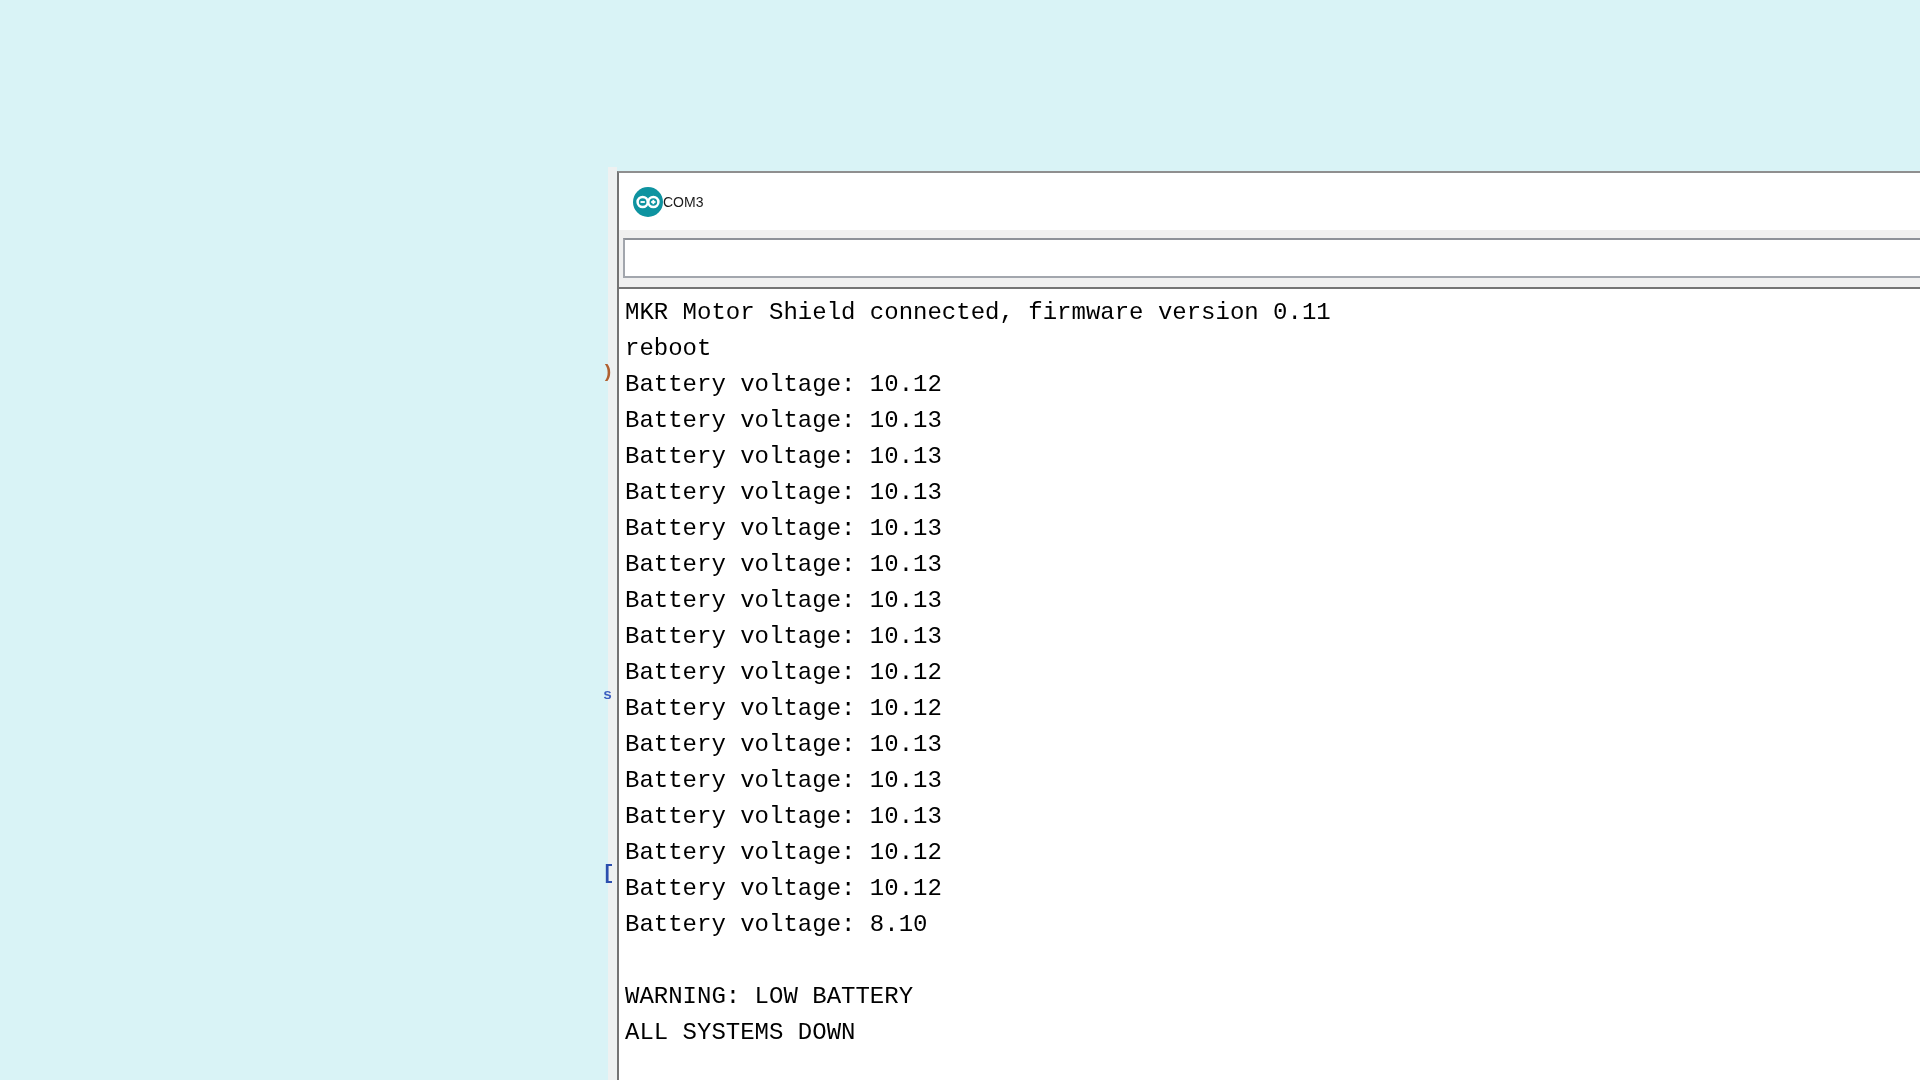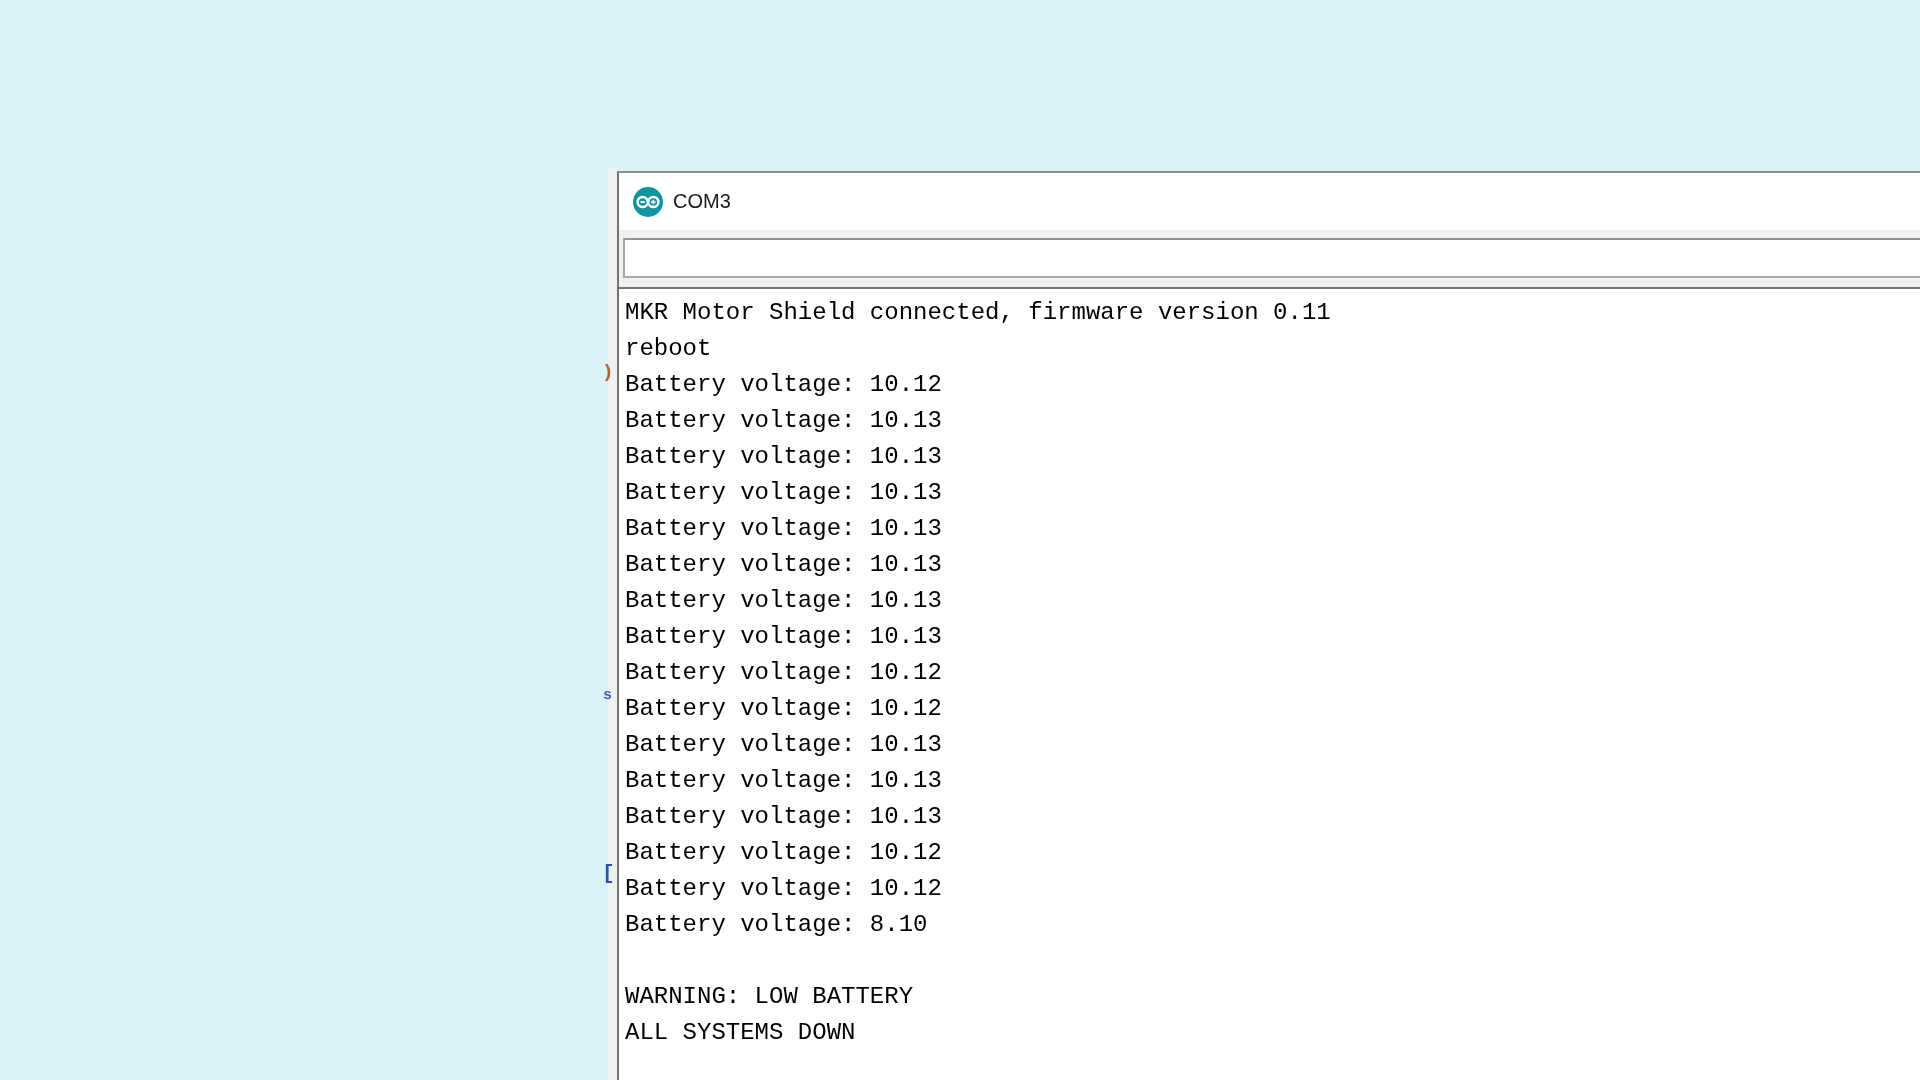--- a/index.html
+++ b/index.html
@@ -56,22 +56,21 @@
     display: flex;
     align-items: center;
     padding-left: 14px;
   }
   .app-icon {
     width: 30px;
     height: 30px;
     flex: 0 0 auto;
   }
   .title-text {
-    margin-left: 10px;
-    font-size: 20px;
+    font-size: 14px;
     color: #1a1a1a;
   }
 
   .toolbar {
     height: 57px;
     background: #f0f0f0;
     box-sizing: border-box;
     padding: 8px 0 0 4px;
   }
   .send-input {

